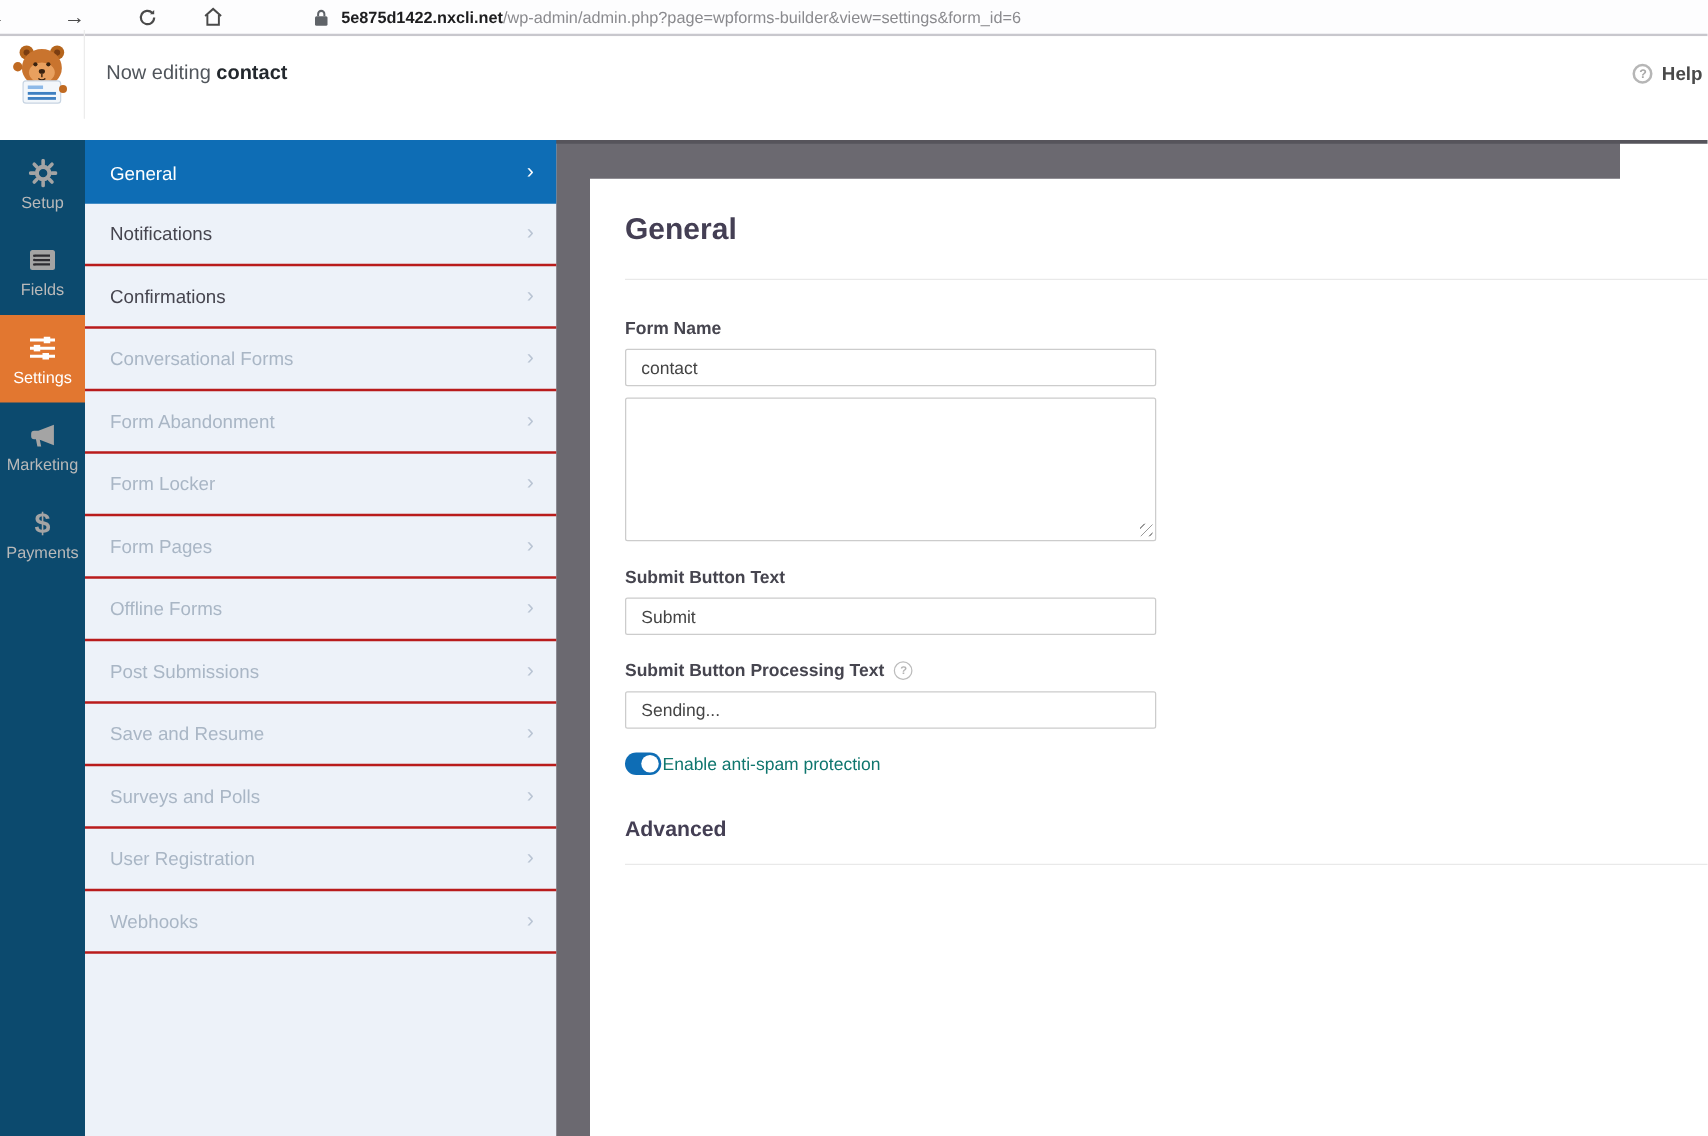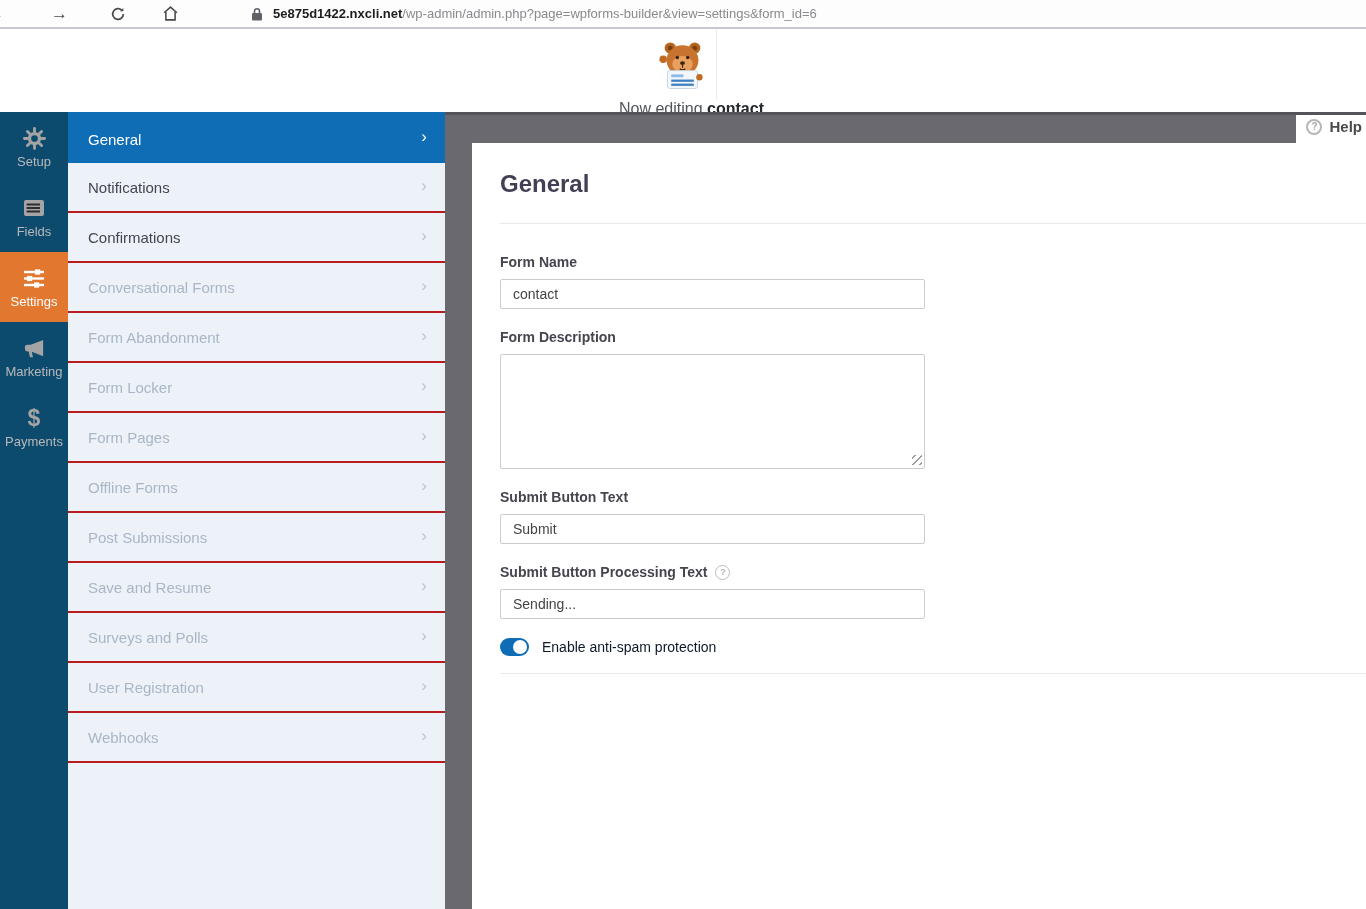--- a/index.html
+++ b/index.html
@@ -16,21 +16,21 @@
   .fwd  { margin-left:40px; }
   .refresh { margin-left:42px; }
   .home { margin-left:36px; }
   .lock { margin-left:72px; }
   .url { margin-left:10px; font-size:13px; white-space:nowrap; }
   .url .domain { color:#1d1d1f; font-weight:700; }
   .url .path { color:#8a8a8e; font-weight:400; }
 
   
   .app-header { position:absolute; left:0; top:29px; width:1366px; height:60px;
-    background:#fff; display:flex; align-items:center;flex-direction:column; }
+    background:#fff; display:flex; align-items:center; }
   .logo-box { width:68px; height:71px; display:flex; align-items:center;
     justify-content:center; border-right:1px solid #ececec; flex:0 0 auto; }
   .editing { margin-left:17px; font-size:16px; color:#50555b; }
   .editing b { color:#23282d; font-weight:700; }
   .header-right { margin-left:auto; margin-right:4px; display:flex;
     align-items:center; gap:7px; }
   .qcircle { width:16px; height:16px; border:2px solid #b6b6b6; border-radius:50%;
     color:#a8a8a8; font-size:10px; font-weight:700; display:flex;
     align-items:center; justify-content:center; }
   .help-label { font-size:15px; font-weight:700; color:#4a4a4a; }
@@ -86,21 +86,21 @@
     font-family:"Liberation Sans", sans-serif; position:relative; }
   .ta-wrap { position:relative; width:425px; }
   .ta-grip { position:absolute; right:3px; bottom:4px; width:10px; height:10px;
     background:repeating-linear-gradient(135deg, transparent 0 2px,
       #9a9a9a 2px 3px, transparent 3px 5px); pointer-events:none; }
   .toggle-row { margin-top:19px; display:flex; align-items:center; }
   .toggle { width:29px; height:18px; border-radius:9px; background:#0e6db5;
     position:relative; cursor:pointer; flex:0 0 auto; }
   .toggle .knob { position:absolute; right:2px; top:2px; width:14px; height:14px;
     border-radius:50%; background:#fff; }
-  .toggle-label { margin-left:13px; font-size:14px; color:#0f172a; }
+  .toggle-label { margin-left:1px; font-size:14px; color:#0f766e; }
   .advanced-title { margin-top:34px; font-size:17px; font-weight:700; color:#443f54; }
   .hr-adv { margin-top:17px; }
   .q-small { width:15px; height:15px; border:1.5px solid #bcbcbc; border-radius:50%;
     color:#b3b3b3; font-size:9px; font-weight:700; display:inline-flex;
     align-items:center; justify-content:center; }
 </style>
 </head>
 <body>
 
 <div class="browser-bar">
@@ -270,21 +270,20 @@
     </div>
   </div>
 
   <div class="panel">
     <div class="panel-title">General</div>
     <hr class="hr hr-title">
 
     <div class="field-label">Form Name</div>
     <input class="text-input" type="text" value="contact" style="">
 
-    <div class="field-label tight">Form Description</div>
     <div class="ta-wrap">
       <textarea class="textarea" style=""></textarea>
       <span class="ta-grip"></span>
     </div>
 
     <div class="field-label tight">Submit Button Text</div>
     <input class="text-input" type="text" value="Submit" style="">
 
     <div class="field-label tight">
       <span>Submit Button Processing Text</span>
@@ -292,15 +291,16 @@
     </div>
     <input class="text-input" type="text" value="Sending..." style="">
 
     <div class="toggle-row">
       <span class="toggle">
         <span class="knob"></span>
       </span>
       <span class="toggle-label">Enable anti-spam protection</span>
     </div>
 
+    <div class="advanced-title">Advanced</div>
     <hr class="hr hr-adv">
   </div>
 </div>
 
 </body></html>

